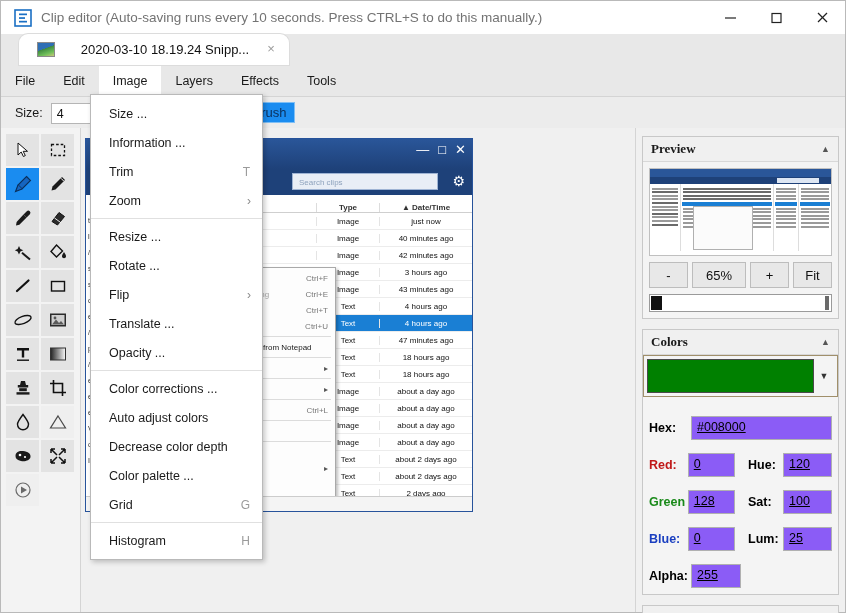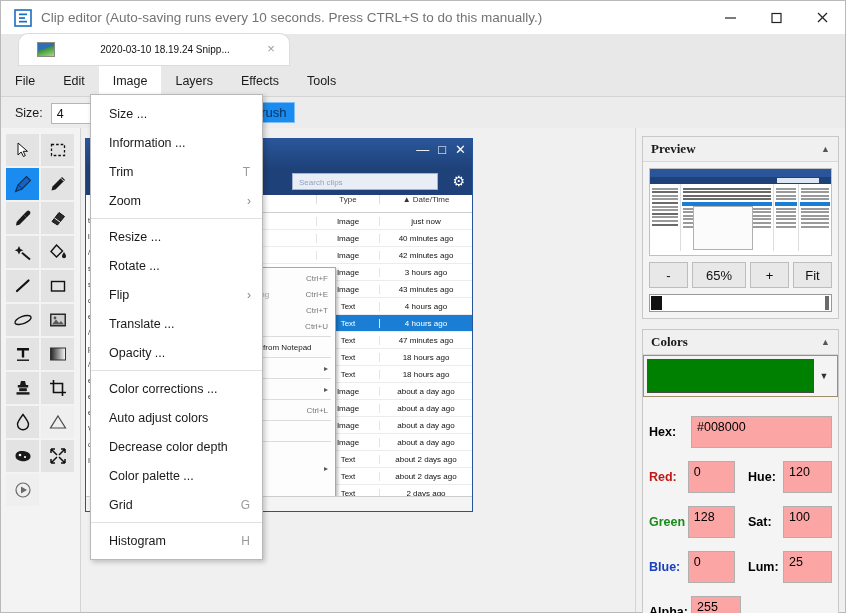--- a/index.html
+++ b/index.html
@@ -42,21 +42,21 @@
     border-top-left-radius:9px;border-top-right-radius:9px;
     display:flex;align-items:center;position:relative;
     box-shadow:0 0 0 1px #dcdcdc;
   }
   .tab-img{
     width:16px;height:13px;margin-left:18px;flex:none;
     background:linear-gradient(160deg,#2f6fb5 0%,#2f6fb5 42%,#3f8a3f 43%,#6fbf5a 75%,#c8c87a 100%);
     border:1px solid #8a8a8a;
   }
   .tab-title{
-    flex:1;text-align:center;font-size:10px;color:#111;
+    flex:1;text-align:center;font-size:13px;color:#111;
     white-space:nowrap;overflow:hidden;padding-right:14px;
   }
   .tab-close{
     position:absolute;right:12px;top:9px;width:12px;height:12px;
     color:#9b9b9b;font-size:13px;line-height:12px;text-align:center;
   }
 
   
   .menubar{
     height:31px;background:#e8e8e8;display:flex;align-items:stretch;
@@ -124,21 +124,21 @@
   }
   .emb-menu .mi{margin-left:10px;opacity:.85;}
   .emb-search{
     position:absolute;right:34px;top:4px;width:146px;height:17px;
     background:#e9eef6;border:1px solid #9fb4d4;color:#8fa3bd;font-size:8px;
     padding-left:6px;line-height:17px;box-sizing:border-box;
   }
   .emb-gear{position:absolute;right:7px;top:4px;color:#fff;font-size:14px;line-height:16px;}
   .emb-cols{
     height:17px;background:#fff;border-bottom:1px solid #cfcfcf;display:flex;
-    font-size:8px;color:#333;align-items:flex-start;
+    font-size:8px;color:#333;align-items:flex-end;font-weight:bold;
   }
   .emb-c1{flex:1;}
   .emb-c2{width:62px;text-align:center;border-left:1px solid #dcdcdc;}
   .emb-c3{width:92px;text-align:center;border-left:1px solid #dcdcdc;}
   .emb-row{
     height:16px;display:flex;align-items:center;font-size:8px;color:#111;
     border-bottom:1px solid #ececec;background:#fff;
   }
   .emb-row.sel{background:#1a7fd4;color:#fff;}
   .emb-row .r1{flex:1;padding-left:3px;white-space:nowrap;overflow:hidden;}
@@ -220,22 +220,22 @@
   .swatch{flex:1;height:32px;background:#008000;border:1px solid #4a4a4a;}
   .swatch-caret{
     width:20px;display:flex;align-items:center;justify-content:center;color:#333;font-size:9px;
   }
   .fieldrow{display:flex;align-items:center;margin-top:13px;}
   .flabel{font-size:12.5px;font-weight:bold;width:42px;}
   .flabel.red{color:#c01818;}
   .flabel.green{color:#1a8a1a;}
   .flabel.blue{color:#1a3fc0;}
   .fin{
-    height:32px;background:#fca5a5;border:1px solid #b0b0b0;font-size:12.5px;
-    padding:0 5px;line-height:20px;box-sizing:border-box;
+    height:24px;background:#8b5cf6;border:1px solid #b0b0b0;font-size:12.5px;
+    padding:0 5px;line-height:20px;box-sizing:border-box;text-decoration:underline;
   }
   .fin.hex{flex:1;}
   .fin.num{width:50px;}
   .fin.num2{width:52px;}
   .gap{width:10px;}
   .flabel2{font-size:12.5px;font-weight:bold;width:38px;margin-left:4px;}
 
   .info-line{display:flex;font-size:12.5px;padding:3px 2px 0 2px;}
   .info-k{width:56px;font-weight:bold;color:#1a1a1a;}
   .info-v{color:#1a1a1a;}

